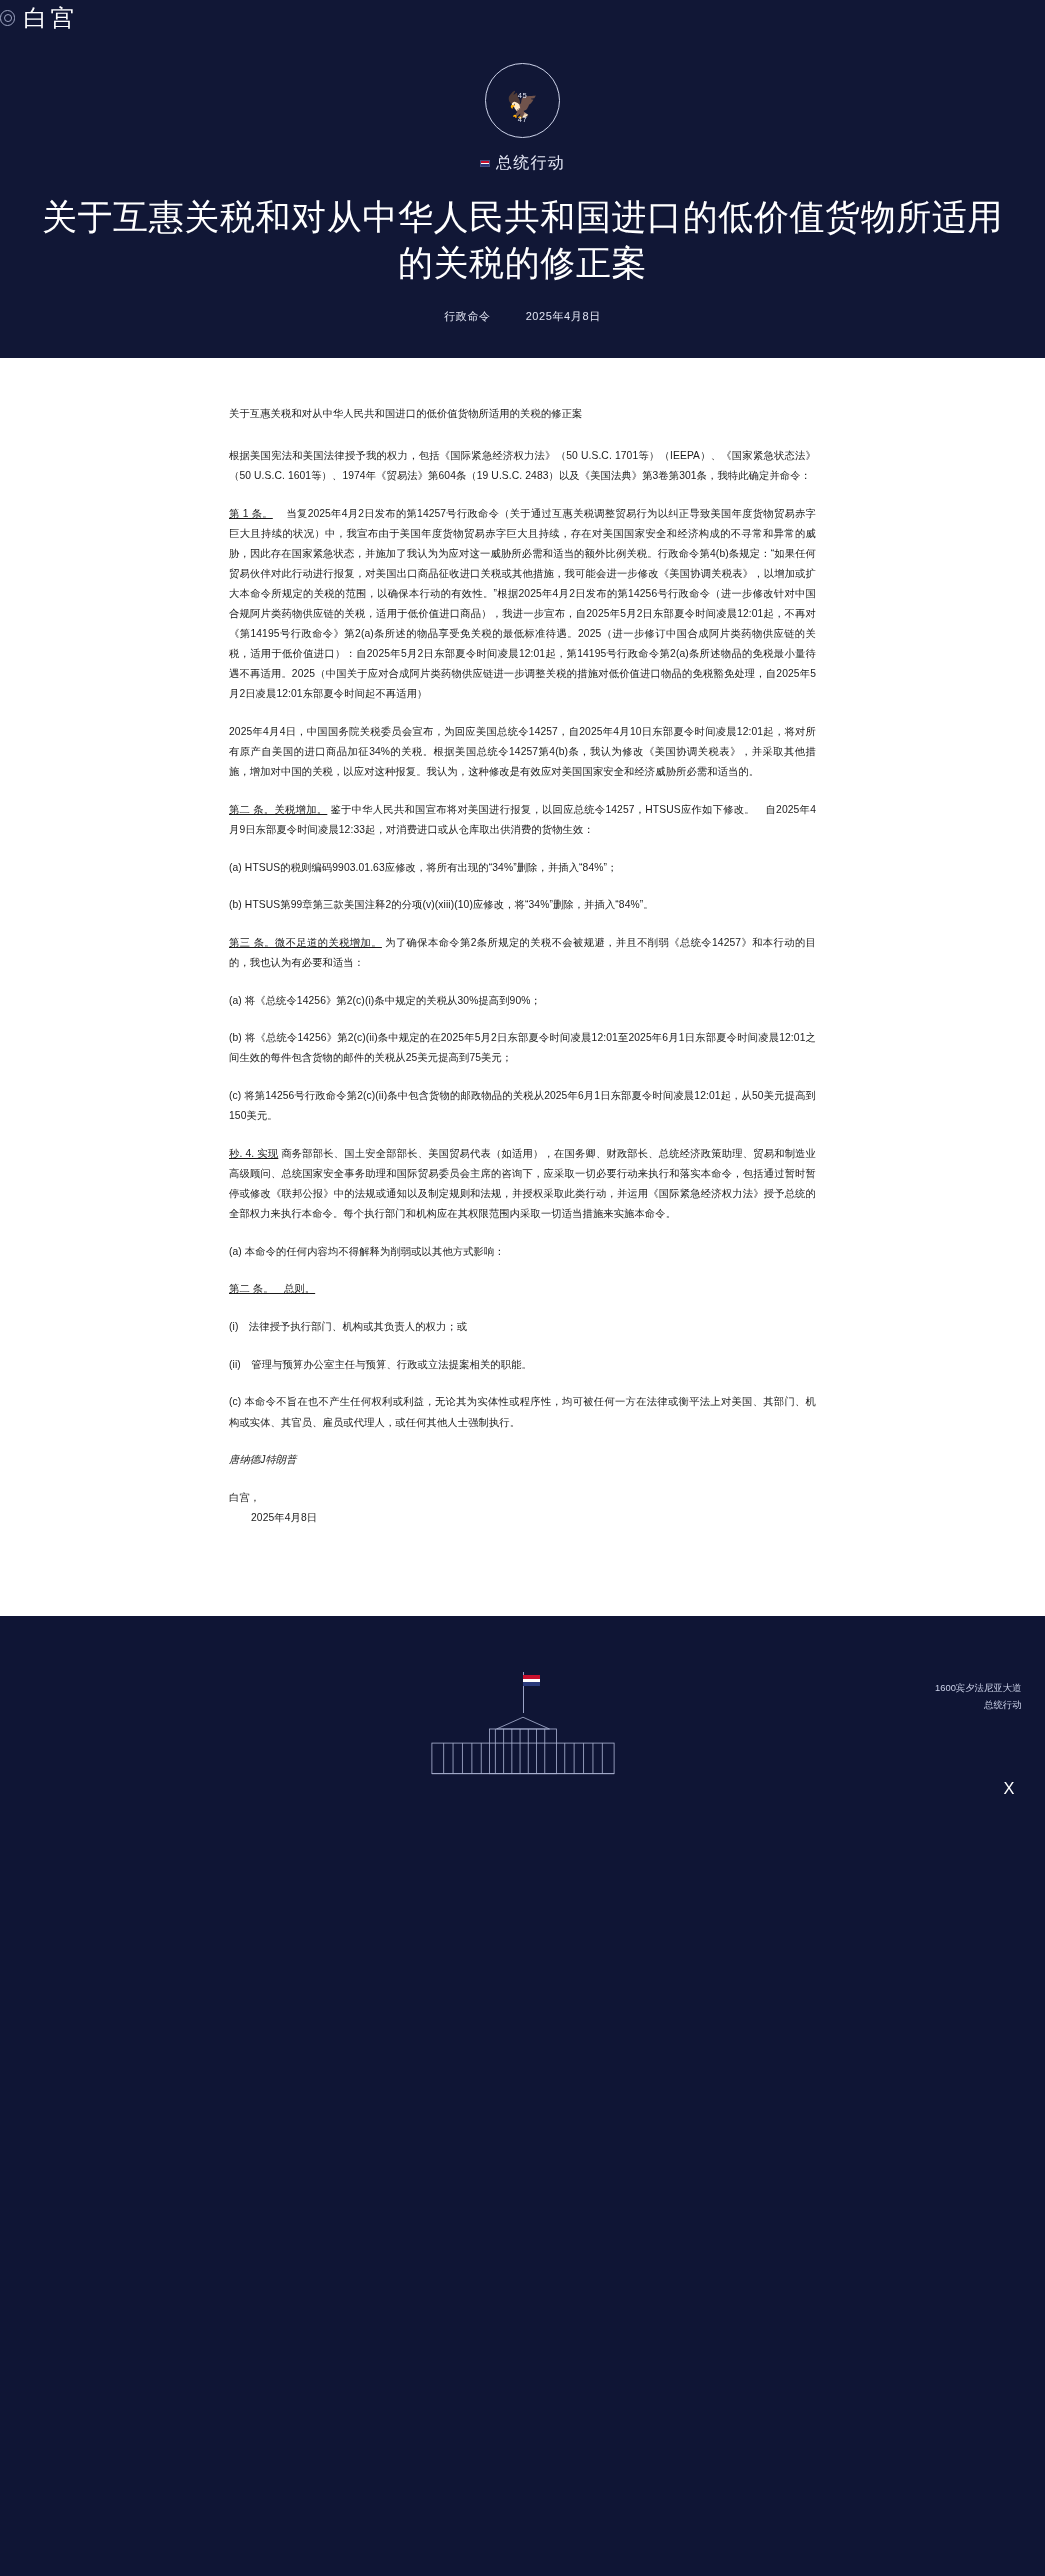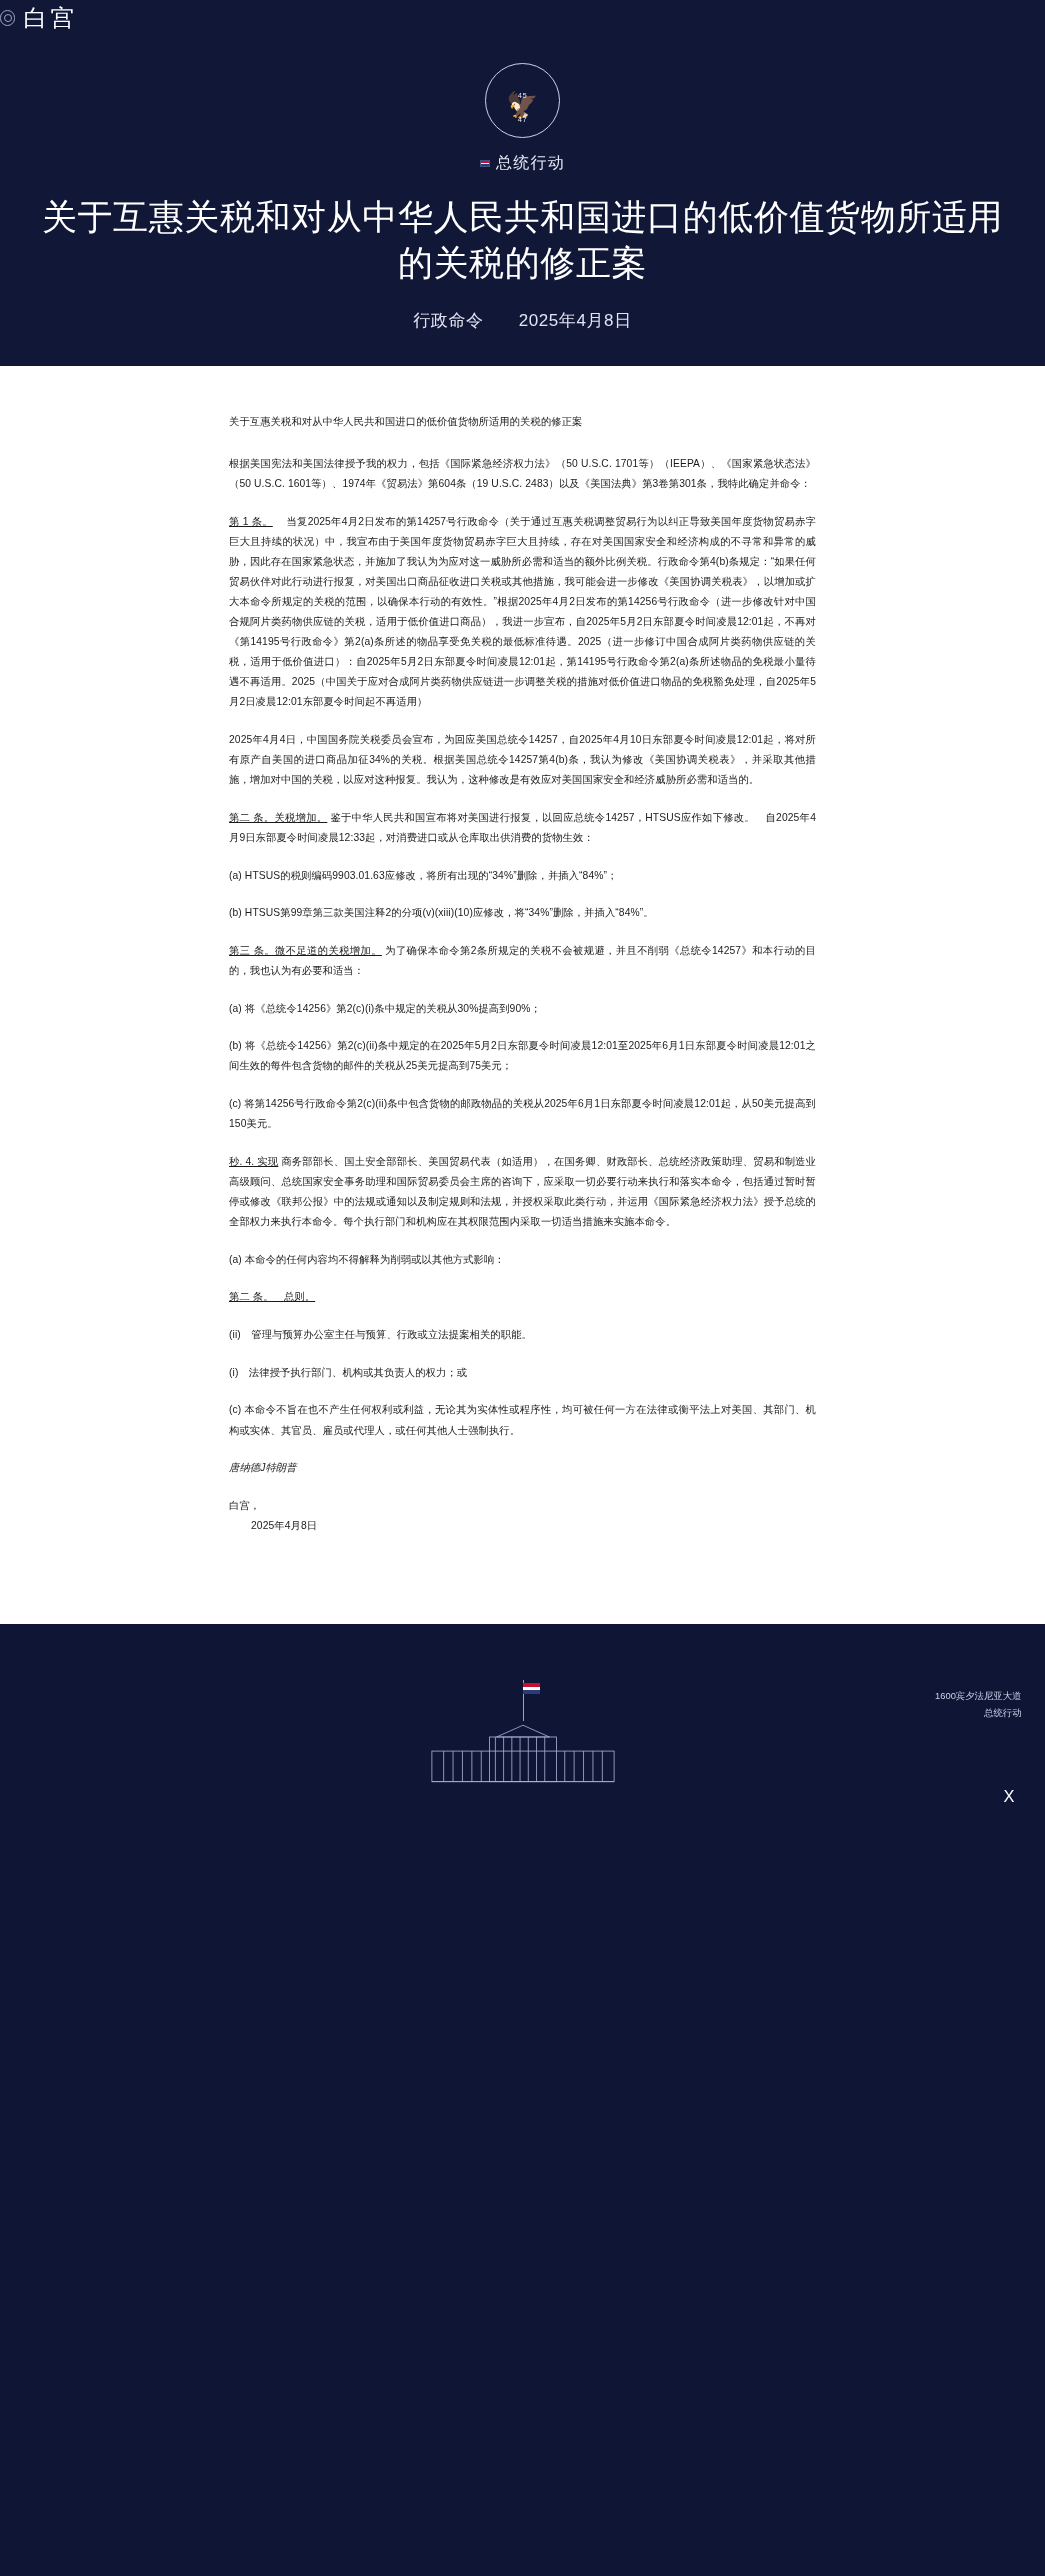--- a/index.html
+++ b/index.html
@@ -106,21 +106,21 @@
   .hero h1 {
     font-size: 35px;
     line-height: 1.30;
     font-weight: 400;
     margin: 0 auto 23.5px;
     max-width: 998px;
     padding: 0 17.6px;
     letter-spacing: 0.6px;
   }
   .hero-meta {
-    font-size: 17px;
+    font-size: 11px;
     color: #e2e5f3;
     display: flex;
     justify-content: center;
     gap: 35px;
     letter-spacing: 0.6px;
   }
 
   
   .sheet {
     background: #ffffff;
@@ -265,22 +265,22 @@
 
     <p>
       <span class="u">秒. 4. 实现</span>
       <span>商务部部长、国土安全部部长、美国贸易代表（如适用），在国务卿、财政部长、总统经济政策助理、贸易和制造业高级顾问、总统国家安全事务助理和国际贸易委员会主席的咨询下，应采取一切必要行动来执行和落实本命令，包括通过暂时暂停或修改《联邦公报》中的法规或通知以及制定规则和法规，并授权采取此类行动，并运用《国际紧急经济权力法》授予总统的全部权力来执行本命令。每个执行部门和机构应在其权限范围内采取一切适当措施来实施本命令。</span>
     </p>
 
     <p>(a) 本命令的任何内容均不得解释为削弱或以其他方式影响：</p>
     <p>
       <span class="u">第二 条。　总则。</span>
     </p>
+    <p>(i)　法律授予执行部门、机构或其负责人的权力；或</p>
     <p>(ii)　管理与预算办公室主任与预算、行政或立法提案相关的职能。</p>
-    <p>(i)　法律授予执行部门、机构或其负责人的权力；或</p>
     <p>(c) 本命令不旨在也不产生任何权利或利益，无论其为实体性或程序性，均可被任何一方在法律或衡平法上对美国、其部门、机构或实体、其官员、雇员或代理人，或任何其他人士强制执行。</p>
 
     <p class="sig">唐纳德J特朗普</p>
 
     <p class="closing">
       <span>白宫，</span><br>
       <span class="indent">2025年4月8日</span>
     </p>
 
   </article>

